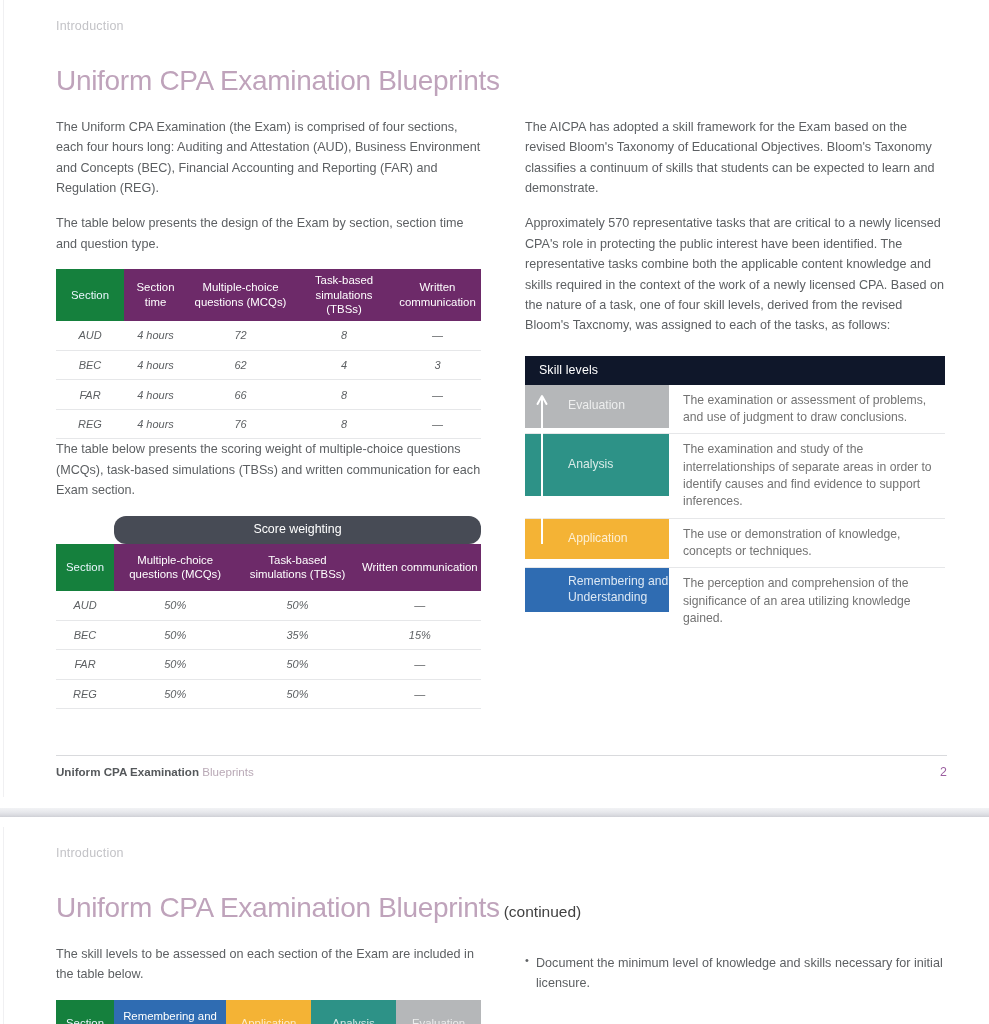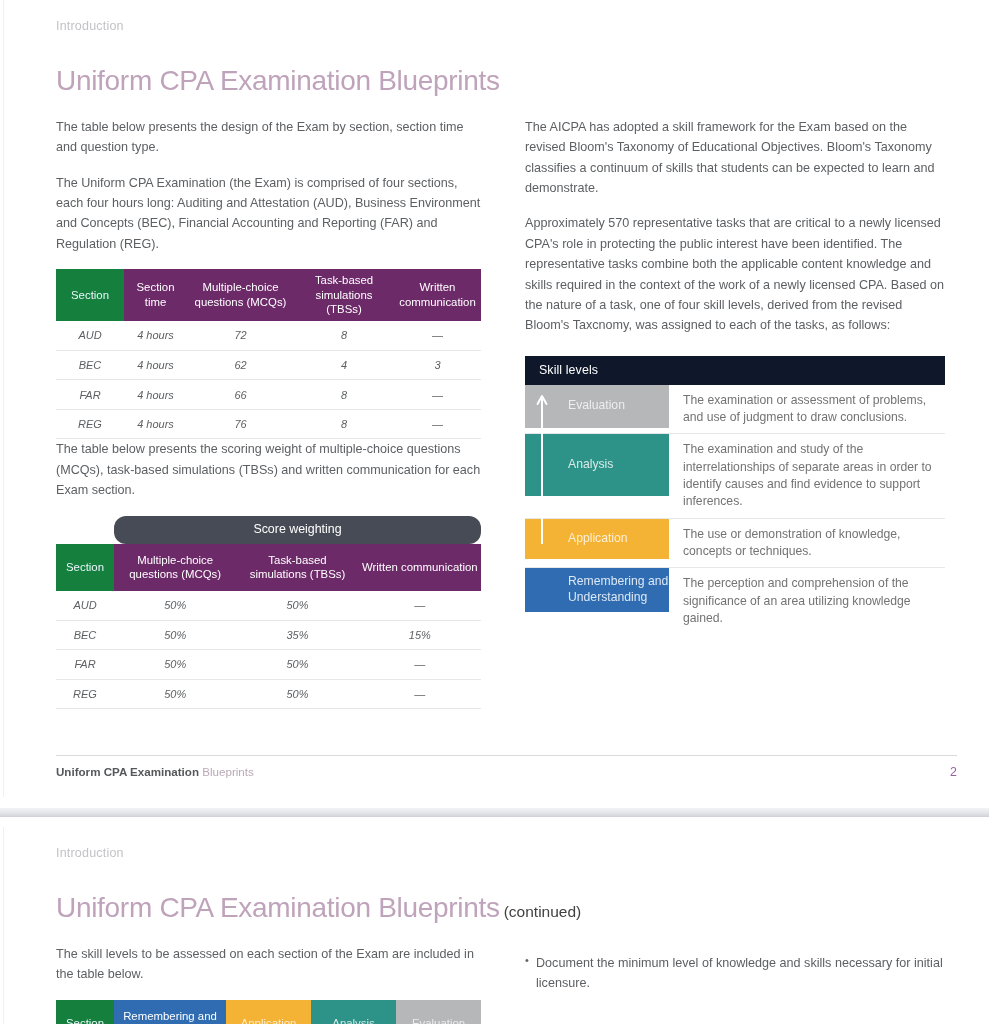--- a/index.html
+++ b/index.html
@@ -17,21 +17,21 @@
   }
 
   
   .page {
     position: relative;
     width: 989px;
     background: #ffffff;
     padding: 0 0 0 0;
   }
   .page-inner {
-    padding: 0 32px 0 56px;
+    padding: 0 42px 0 56px;
   }
   .page-edge-left {
     position: absolute;
     left: 3px; top: 0; bottom: 0;
     width: 1px;
     background: #f0f0f2;
   }
   .page-gap {
     width: 989px;
     height: 30px;
@@ -246,22 +246,22 @@
   <div class="page-inner">
 
     <div class="eyebrow">Introduction</div>
 
     <h1 class="doc-title"><span>Uniform CPA Examination Blueprints</span></h1>
 
     <div class="cols">
 
       <div class="col-left">
 
+        <p class="body">The Uniform CPA Examination (the Exam) is comprised of four sections, each four hours long: Auditing and Attestation (AUD), Business Environment and Concepts (BEC), Financial Accounting and Reporting (FAR) and Regulation (REG).</p>
         <p class="body">The table below presents the design of the Exam by section, section time and question type.</p>
-        <p class="body">The Uniform CPA Examination (the Exam) is comprised of four sections, each four hours long: Auditing and Attestation (AUD), Business Environment and Concepts (BEC), Financial Accounting and Reporting (FAR) and Regulation (REG).</p>
 
         <table class="dt">
           <thead>
             <tr>
               <th class="h-section" style="width:68px">Section</th>
               <th class="h-purple" style="width:63px">Section time</th>
               <th class="h-purple" style="width:107px">Multiple-choice questions (MCQs)</th>
               <th class="h-purple" style="width:100px">Task-based simulations (TBSs)</th>
               <th class="h-purple" style="width:87px">Written communication</th>
             </tr>

